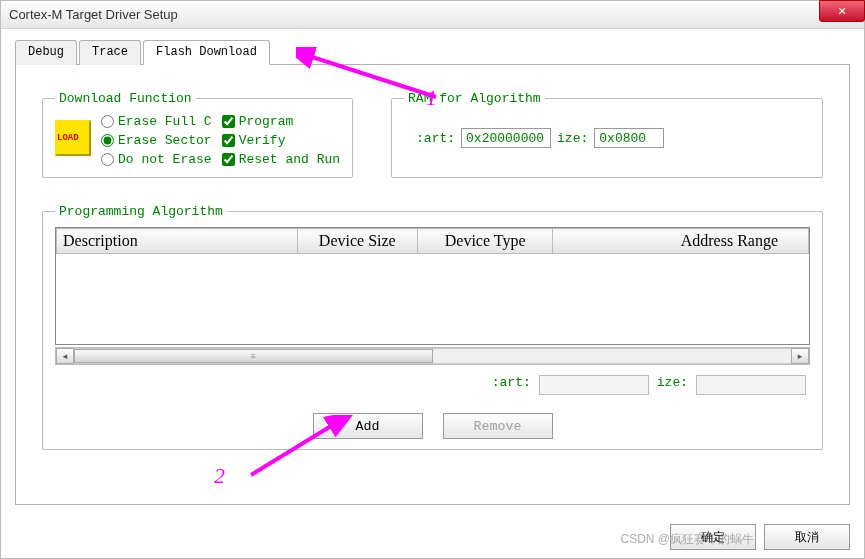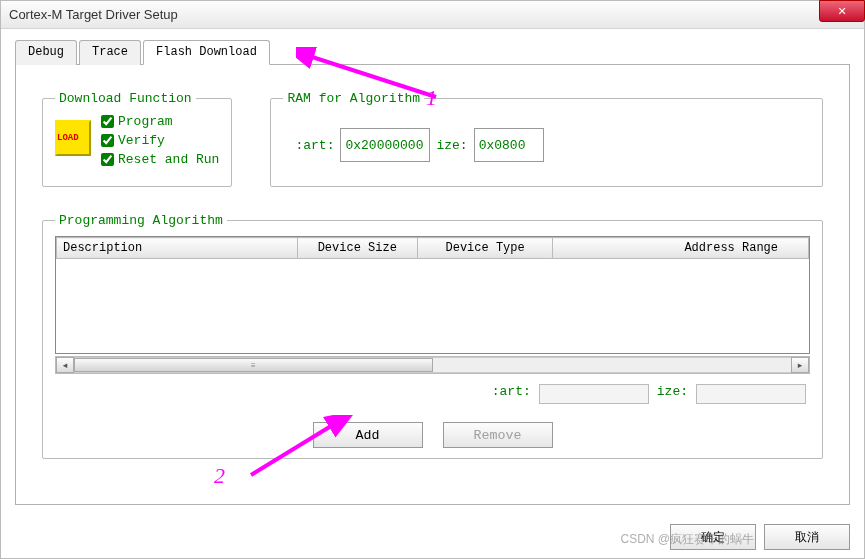--- a/index.html
+++ b/index.html
@@ -128,21 +128,21 @@
     .ram-group {
       flex: 1;
       display: flex; align-items: center; gap: 6px;
       padding: 14px 12px;
     }
     .ram-group input[type=text] {
       font-family: "Courier New", monospace;
       font-size: 13px;
       color: #008000;
       border: 1px solid #999;
-      padding: 16px 4px;
+      padding: 7px 4px;
       width: 90px;
       height: 20px;
     }
     .prog-alg {
       margin-top: 14px;
     }
     .table-wrap {
       border: 1px solid #888;
       background: #fff;
       height: 118px;
@@ -151,24 +151,24 @@
     }
     table {
       width: 100%;
       border-collapse: collapse;
       table-layout: fixed;
     }
     th {
       background: linear-gradient(#fdfdfd,#e4e4e4);
       border: 1px solid #bbb;
       font-weight: normal;
-      font-family: Liberation Mono, monospace;
+      font-family: Liberation Serif, serif;
       padding: 3px 6px;
       text-align: left;
-      font-size: 12px;
+      font-size: 16px;
       color: #000;
     }
     th:nth-child(2), th:nth-child(3) { text-align: center; }
     th:nth-child(4) { text-align: right; padding-right: 30px; }
     .hscroll {
       margin-top: 2px;
       height: 18px;
       background: #e9e9e9;
       border: 1px solid #bbb;
       display: flex;
@@ -274,20 +274,34 @@
     </div>
 
     <div class="tab-panel">
 
       <div class="row1">
         <fieldset>
           <legend>Download Function</legend>
           <div class="download-function">
             <div class="load-icon">
               <span>LOAD</span>
+            </div>
+            <div class="radio-col">
+              <label>
+                  <input type="radio" name="erase" style="">
+                  <span class="green-text">Erase Full C</span>
+                </label>
+              <label>
+                  <input type="radio" name="erase" checked="" style="">
+                  <span class="green-text">Erase Sector</span>
+                </label>
+              <label>
+                  <input type="radio" name="erase" style="">
+                  <span class="green-text">Do not Erase</span>
+                </label>
             </div>
             <div class="check-col">
               <label>
                   <input type="checkbox" checked="" style="">
                   <span class="green-text">Program</span>
                 </label>
               <label>
                   <input type="checkbox" checked="" style="">
                   <span class="green-text">Verify</span>
                 </label>

